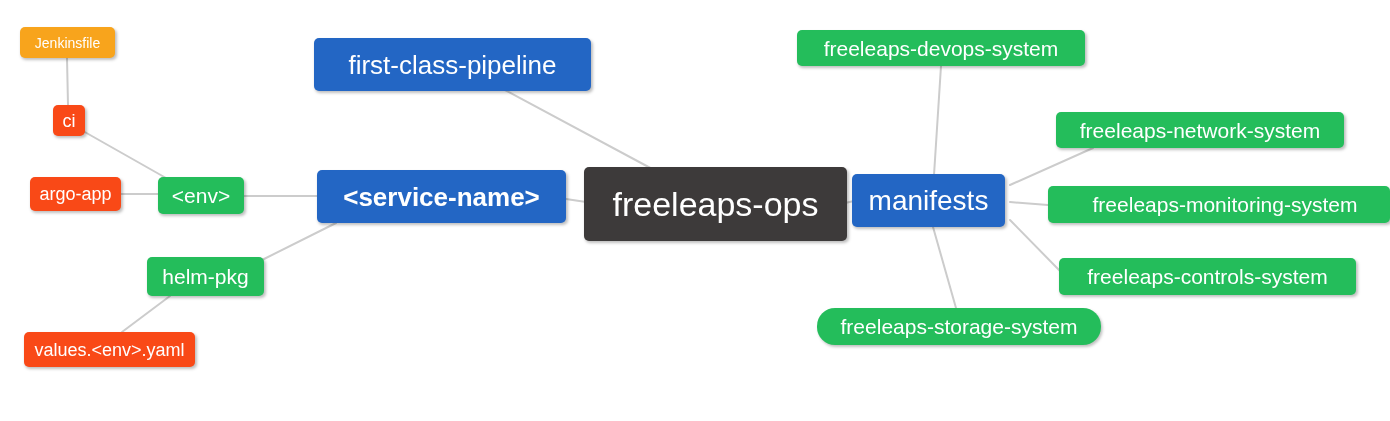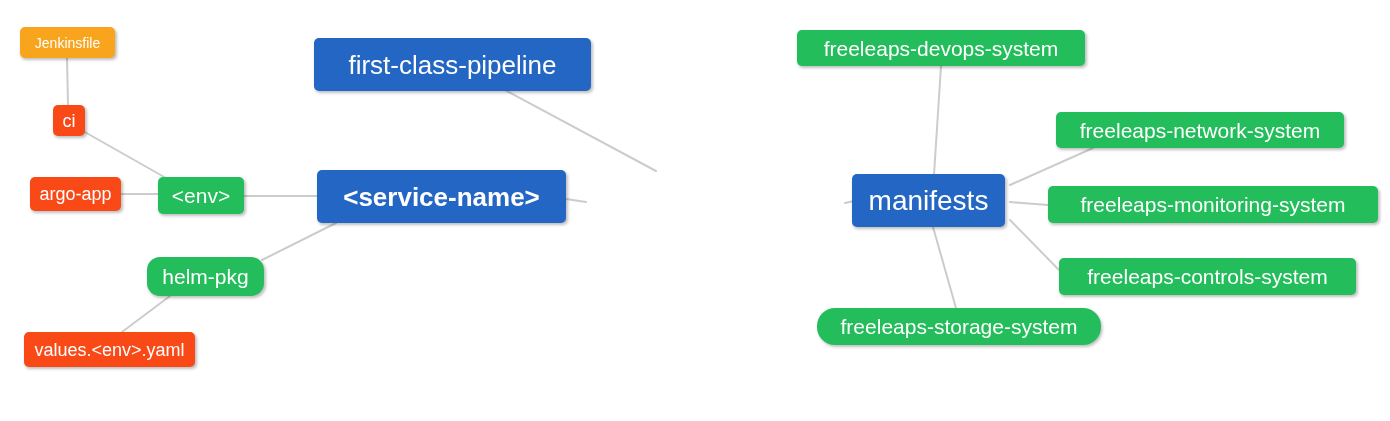--- a/index.html
+++ b/index.html
@@ -57,28 +57,29 @@
       <line x1="566" y1="199" x2="586" y2="202" stroke="#cccccc" stroke-width="2" stroke-linecap="round"></line>
       <line x1="505" y1="90" x2="656" y2="171" stroke="#cccccc" stroke-width="2" stroke-linecap="round"></line>
       <line x1="845" y1="203" x2="854" y2="201" stroke="#cccccc" stroke-width="2" stroke-linecap="round"></line>
       <line x1="934" y1="175" x2="941" y2="66" stroke="#cccccc" stroke-width="2" stroke-linecap="round"></line>
       <line x1="1010" y1="185" x2="1093" y2="148" stroke="#cccccc" stroke-width="2" stroke-linecap="round"></line>
       <line x1="1010" y1="202" x2="1048" y2="205" stroke="#cccccc" stroke-width="2" stroke-linecap="round"></line>
       <line x1="1010" y1="220" x2="1060" y2="271" stroke="#cccccc" stroke-width="2" stroke-linecap="round"></line>
       <line x1="933" y1="227" x2="956" y2="308" stroke="#cccccc" stroke-width="2" stroke-linecap="round"></line>
     </svg>
   <div class="nodes-layer">
+      <div class="node" style="left: 584px; top: 167px; width: 263px; height: 74px; font-size: 34px; background: rgb(61, 58, 58); color: rgb(255, 255, 255);">freeleaps-ops</div>
       <div class="node" style="left: 314px; top: 38px; width: 277px; height: 53px; font-size: 26px; background: rgb(35, 102, 196); color: rgb(255, 255, 255);">first-class-pipeline</div>
       <div class="node" style="left: 317px; top: 170px; width: 249px; height: 53px; font-size: 26px; background: rgb(35, 102, 196); color: rgb(255, 255, 255); font-weight: bold;">&lt;service-name&gt;</div>
       <div class="node" style="left: 852px; top: 174px; width: 153px; height: 53px; font-size: 28px; background: rgb(35, 102, 196); color: rgb(255, 255, 255); text-align: right;">manifests</div>
       <div class="node" style="left: 158px; top: 177px; width: 86px; height: 37px; font-size: 21px; background: rgb(36, 189, 91); color: rgb(255, 255, 255);">&lt;env&gt;</div>
-      <div class="node" style="left: 147px; top: 257px; width: 117px; height: 39px; font-size: 21px; background: rgb(36, 189, 91); color: rgb(255, 255, 255); border-radius: 13px;">helm-pkg</div>
+      <div class="node" style="left: 147px; top: 257px; width: 117px; height: 39px; font-size: 21px; background: rgb(36, 189, 91); color: rgb(255, 255, 255);">helm-pkg</div>
       <div class="node" style="left: 53px; top: 105px; width: 32px; height: 31px; font-size: 18px; background: rgb(249, 73, 23); color: rgb(255, 255, 255);">ci</div>
       <div class="node" style="left: 30px; top: 177px; width: 91px; height: 34px; font-size: 18px; background: rgb(249, 73, 23); color: rgb(255, 255, 255);">argo-app</div>
       <div class="node" style="left: 24px; top: 332px; width: 171px; height: 35px; font-size: 18px; background: rgb(249, 73, 23); color: rgb(255, 255, 255);">values.&lt;env&gt;.yaml</div>
       <div class="node" style="left: 20px; top: 27px; width: 95px; height: 31px; font-size: 14px; background: rgb(248, 164, 28); color: rgb(255, 255, 255);">Jenkinsfile</div>
       <div class="node" style="left: 797px; top: 30px; width: 288px; height: 36px; font-size: 21px; background: rgb(36, 189, 91); color: rgb(255, 255, 255);">freeleaps-devops-system</div>
       <div class="node" style="left: 1056px; top: 112px; width: 288px; height: 36px; font-size: 21px; background: rgb(36, 189, 91); color: rgb(255, 255, 255);">freeleaps-network-system</div>
-      <div class="node" style="left: 1048px; top: 186px; width: 330px; height: 37px; font-size: 21px; background: rgb(36, 189, 91); color: rgb(255, 255, 255);">freeleaps-monitoring-system</div>
+      <div class="node" style="left: 1048px; top: 186px; width: 330px; height: 37px; font-size: 21px; background: rgb(36, 189, 91); color: rgb(255, 255, 255); padding-left: 12px;">freeleaps-monitoring-system</div>
       <div class="node" style="left: 1059px; top: 258px; width: 297px; height: 37px; font-size: 21px; background: rgb(36, 189, 91); color: rgb(255, 255, 255);">freeleaps-controls-system</div>
       <div class="node" style="left: 817px; top: 308px; width: 284px; height: 37px; font-size: 21px; background: rgb(36, 189, 91); color: rgb(255, 255, 255); border-radius: 18px;">freeleaps-storage-system</div>
     </div>
 </div>
 
 </body></html>

